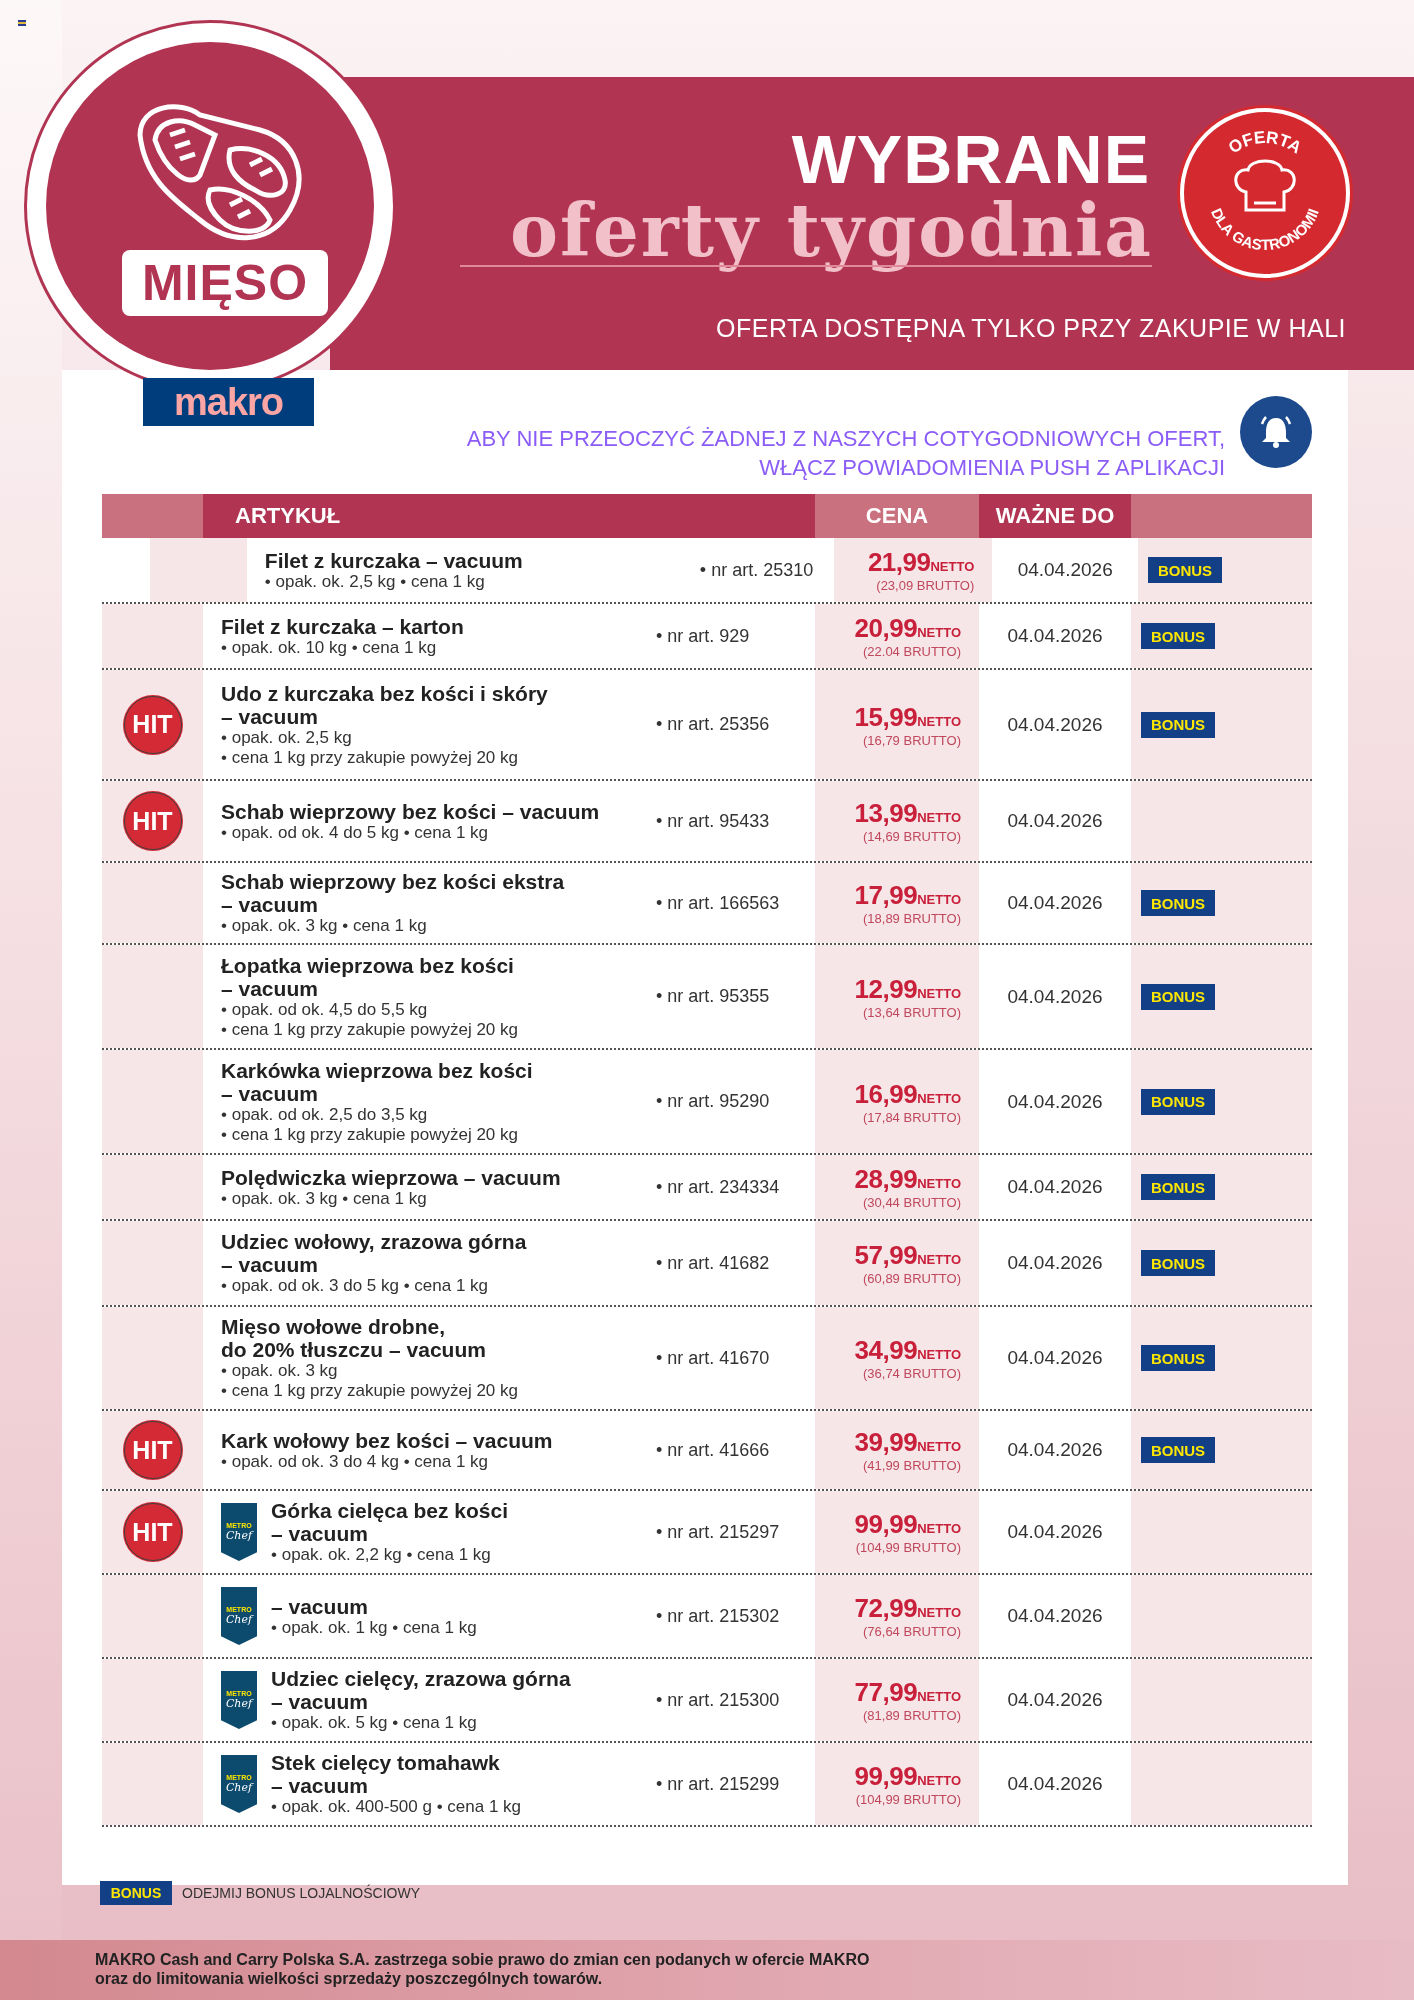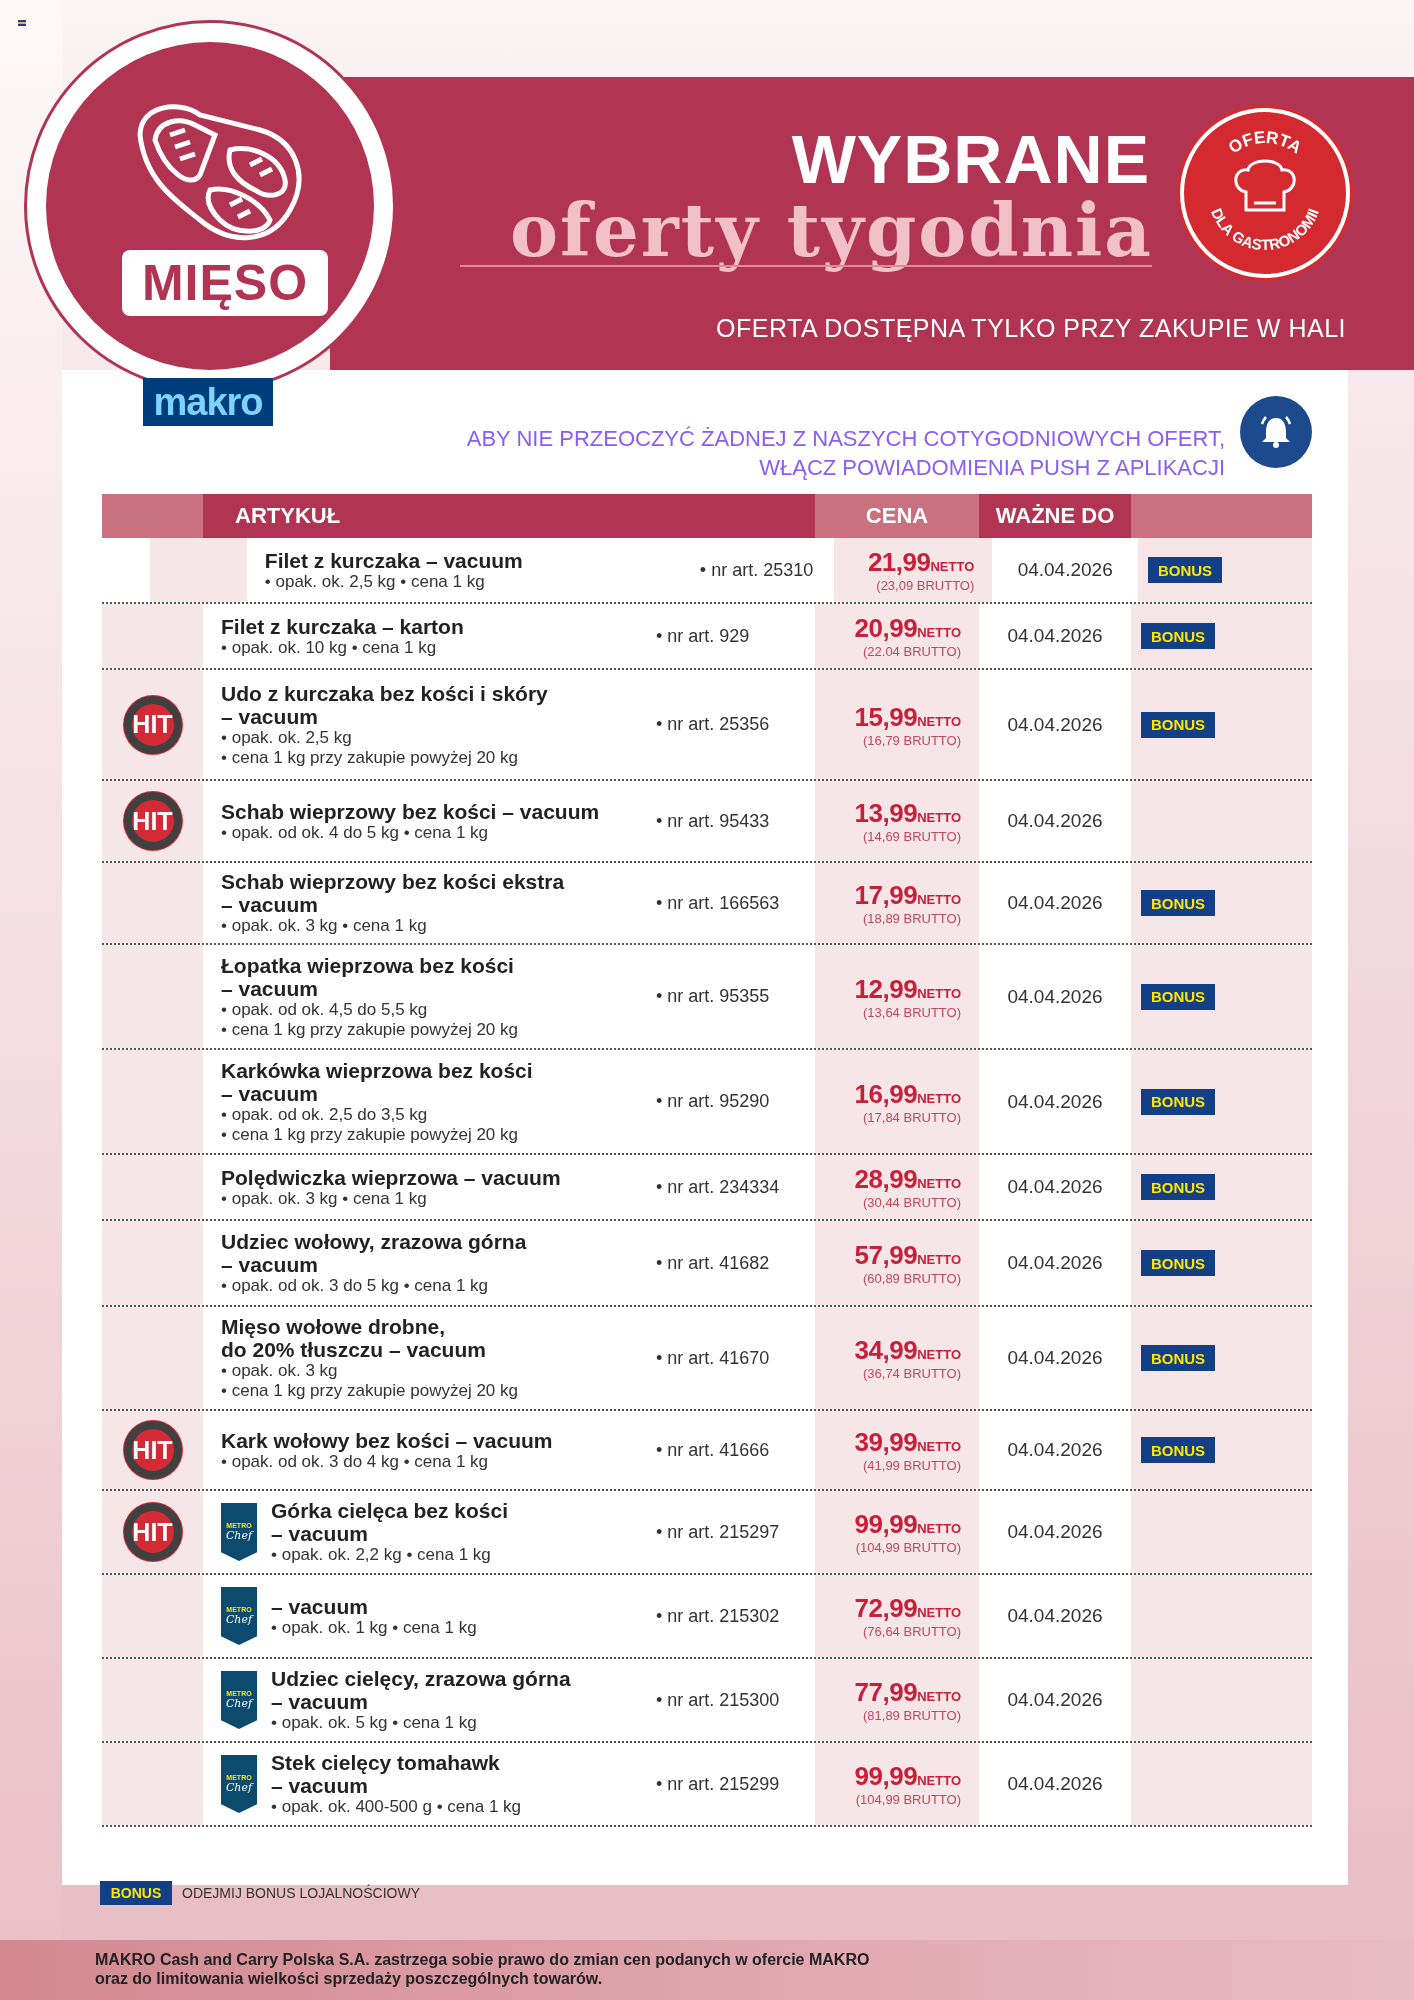--- a/index.html
+++ b/index.html
@@ -35,22 +35,22 @@
     border-radius: 50%; background: #b13553;
   }
   .meat-icon { position: absolute; left: 120px; top: 95px; width: 200px; height: 160px; }
   .category-label {
     position: absolute; left: 122px; top: 250px; width: 206px; height: 66px;
     background: #ffffff; border-radius: 8px;
     color: #b13553; font-weight: bold; font-size: 50px; letter-spacing: 1px;
     display: flex; align-items: center; justify-content: center;
   }
   .brand-logo {
-    position: absolute; left: 143px; top: 378px; width: 130px; height: 48px;
-    background: #003d7d; color: #7dd3fc; font-weight: bold; font-size: 38px;
+    position: absolute; left: 143px; top: 378px; width: 171px; height: 48px;
+    background: #003d7d; color: #fca5a5; font-weight: bold; font-size: 38px;
     display: flex; align-items: center; justify-content: center; letter-spacing: -1px;
   }
   .title-main {
     position: absolute; left: 740px; top: 120px; width: 410px; text-align: right;
     color: #ffffff; font-weight: bold; font-size: 68px; letter-spacing: 1px;
   }
   .title-sub {
     position: absolute; left: 458px; top: 188px; width: 695px; text-align: right;
     color: #f1c0c8; font-family: "DejaVu Serif", serif; font-weight: bold; font-size: 72px;
     letter-spacing: 2px;
@@ -95,21 +95,21 @@
     position: relative; display: flex; border-bottom: 2px dotted #555;
   }
   .cell-badge { width: 101px; background: #f6e6e8; display: flex; align-items: center; justify-content: center; }
   .cell-article { width: 612px; display: flex; align-items: center; padding-left: 18px; position: relative; }
   .cell-price { width: 164px; background: #f6e6e8; display: flex; flex-direction: column; align-items: flex-end; justify-content: center; padding-right: 18px; }
   .cell-valid { width: 152px; display: flex; align-items: center; justify-content: center; color: #333; font-size: 19px; }
   .cell-bonus { width: 181px; background: #f6e6e8; display: flex; align-items: center; padding-left: 10px; }
   .hit-badge {
     width: 58px; height: 58px; border-radius: 50%; background: #d42a35;
     color: #fff; font-weight: bold; font-size: 25px; display: flex; align-items: center; justify-content: center;
-    border: 8px solid #404040; box-shadow: 0 0 0 1px #d42a35;
+    border: 1px solid #404040; box-shadow: 0 0 0 1px #d42a35;
   }
   .chef-logo {
     width: 36px; height: 58px; margin-right: 14px; flex-shrink: 0;
     background: #0c4a6e; color: #fff;
     clip-path: polygon(0 0, 100% 0, 100% 85%, 50% 100%, 0 85%);
     display: flex; flex-direction: column; align-items: center; justify-content: center;
   }
   .chef-logo .m { color: #ffe600; font-size: 7px; font-weight: bold; }
   .chef-logo .c { font-family: "DejaVu Serif", serif; font-style: italic; font-size: 11px; }
   .article-main { flex: 1; }

